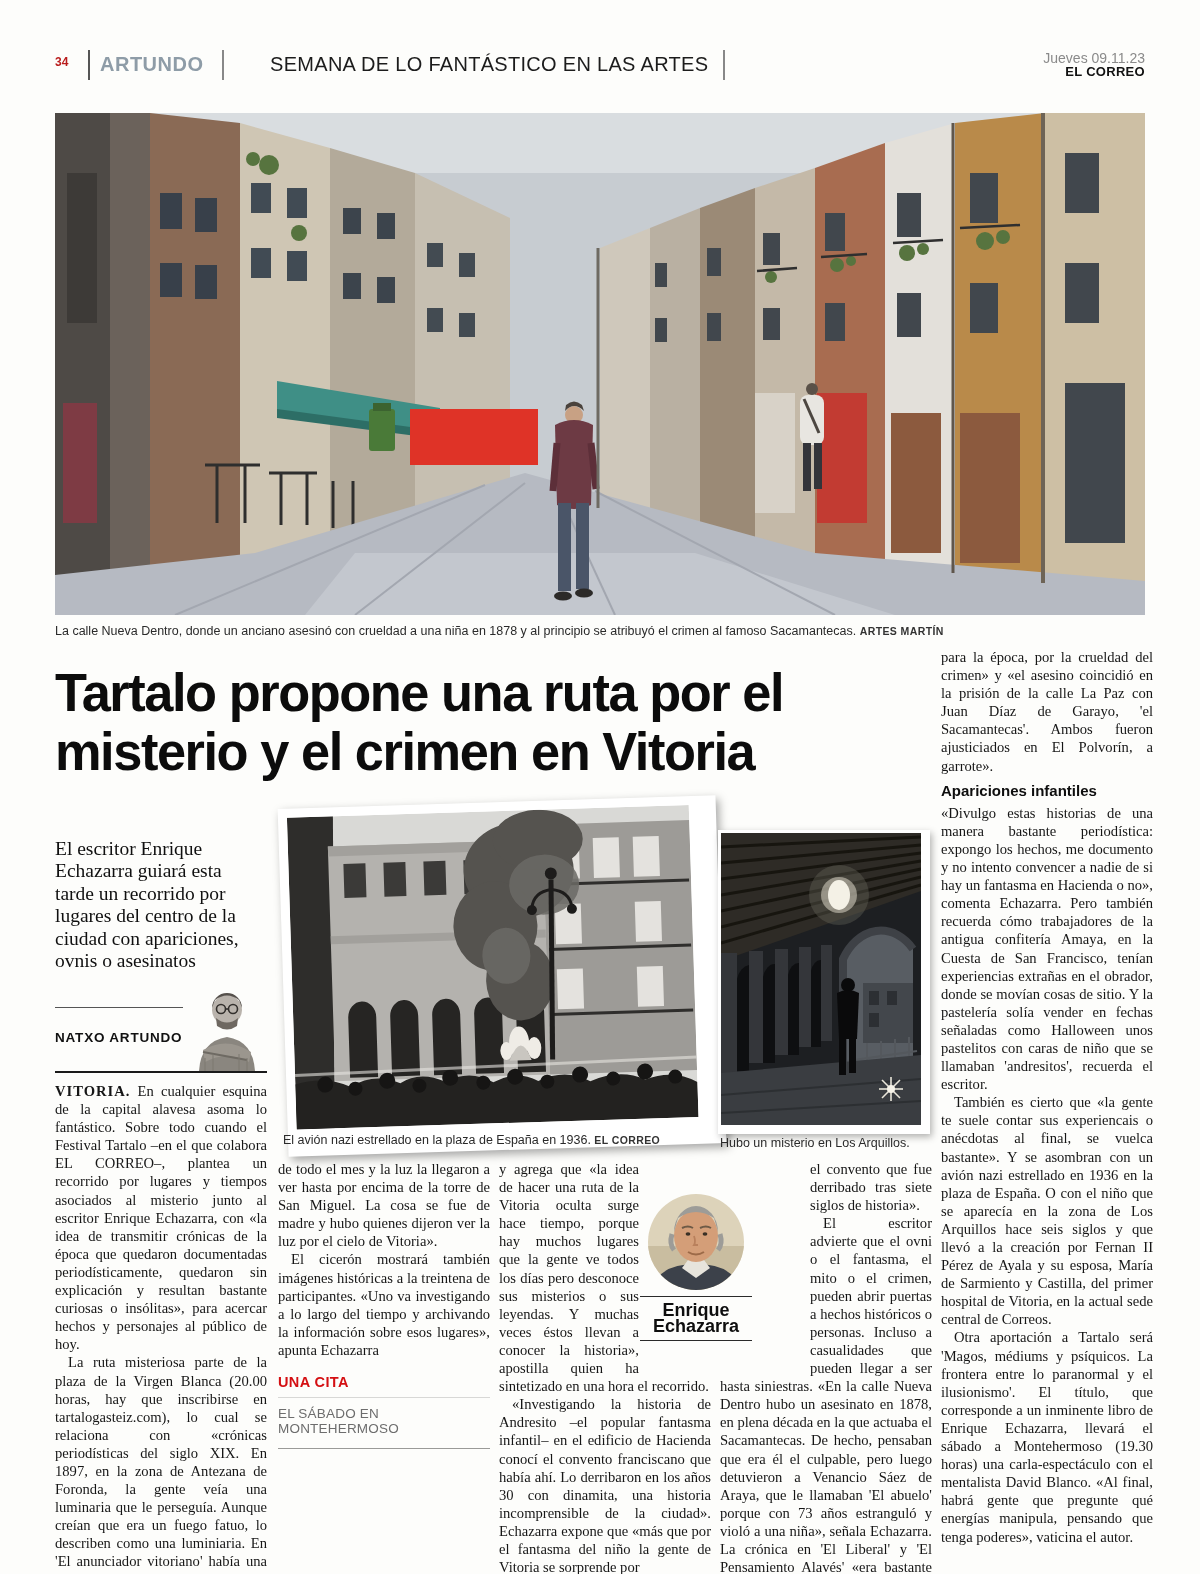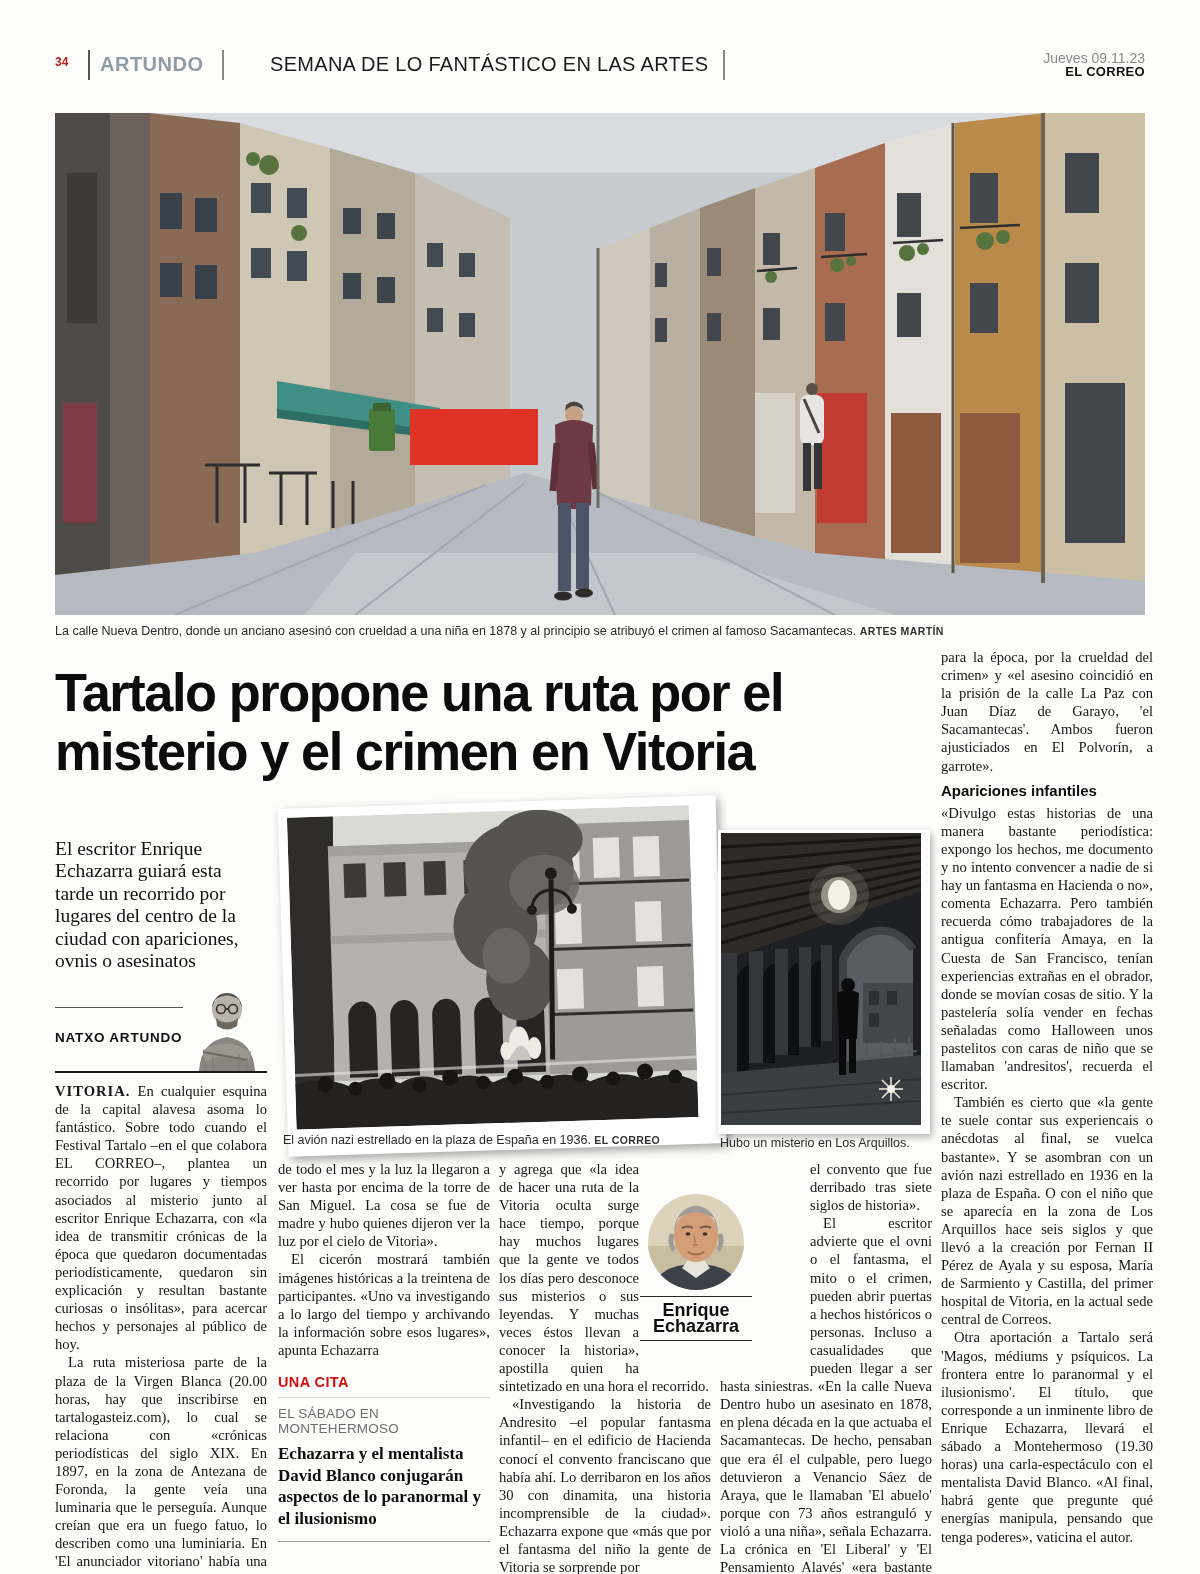--- a/index.html
+++ b/index.html
@@ -420,21 +420,20 @@
 
   <div class="abs bodycol" style="left:278px;top:1160px;">
     <p class="cont">de todo el mes y la luz la llegaron a ver hasta por encima de la torre de San Miguel. La cosa se fue de madre y hubo quienes dijeron ver la luz por el cielo de Vitoria».</p>
     <p class="ind">El cicerón mostrará también imágenes históricas a la treintena de participantes. «Uno va investigando a lo largo del tiempo y archivando la información sobre esos lugares», apunta Echazarra</p>
   </div>
 
   <div class="abs" style="left:278px;top:1374px;width:212px;">
     <div class="cita-label">UNA CITA</div>
     <div class="cita-rule"></div>
     <div class="cita-kicker">EL SÁBADO EN MONTEHERMOSO</div>
-    <div class="cita-text">Echazarra y el mentalista David Blanco conjugarán aspectos de lo paranormal y el ilusionismo</div>
     <div class="cita-bottom"></div>
   </div>
 
   <div class="abs bodycol" style="left:499px;top:1160px;">
     <span class="spacer-r"></span>
     <p class="cont">y agrega que «la idea de hacer una ruta de la Vitoria oculta surge hace tiempo, porque hay muchos lugares que la gente ve todos los días pero desconoce sus misterios o sus leyendas. Y muchas veces éstos llevan a conocer la historia», apostilla quien ha sintetizado en una hora el recorrido.</p>
     <p class="ind">«Investigando la historia de Andresito –el popular fantasma infantil– en el edificio de Hacienda conocí el convento franciscano que había ahí. Lo derribaron en los años 30 con dinamita, una historia incomprensible de la ciudad». Echazarra expone que «más que por el fantasma del niño la gente de Vitoria se sorprende por</p>
   </div>
 
   <div class="abs bodycol" style="left:720px;top:1160px;">

